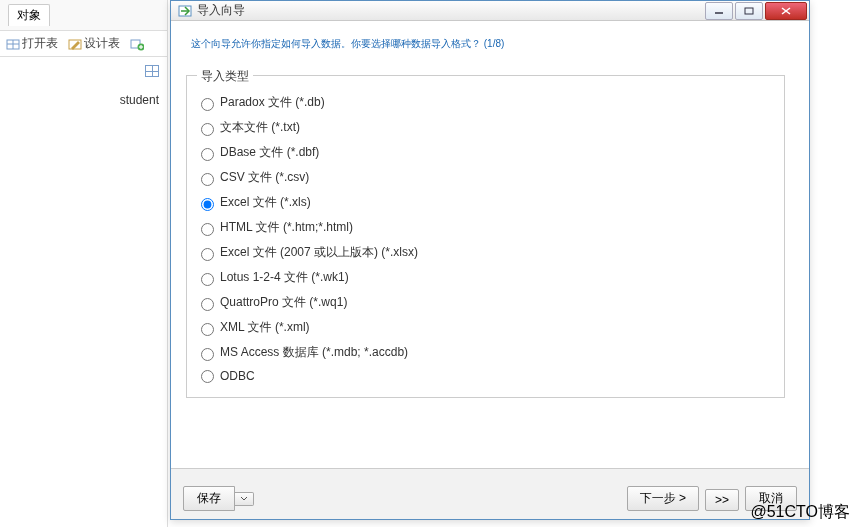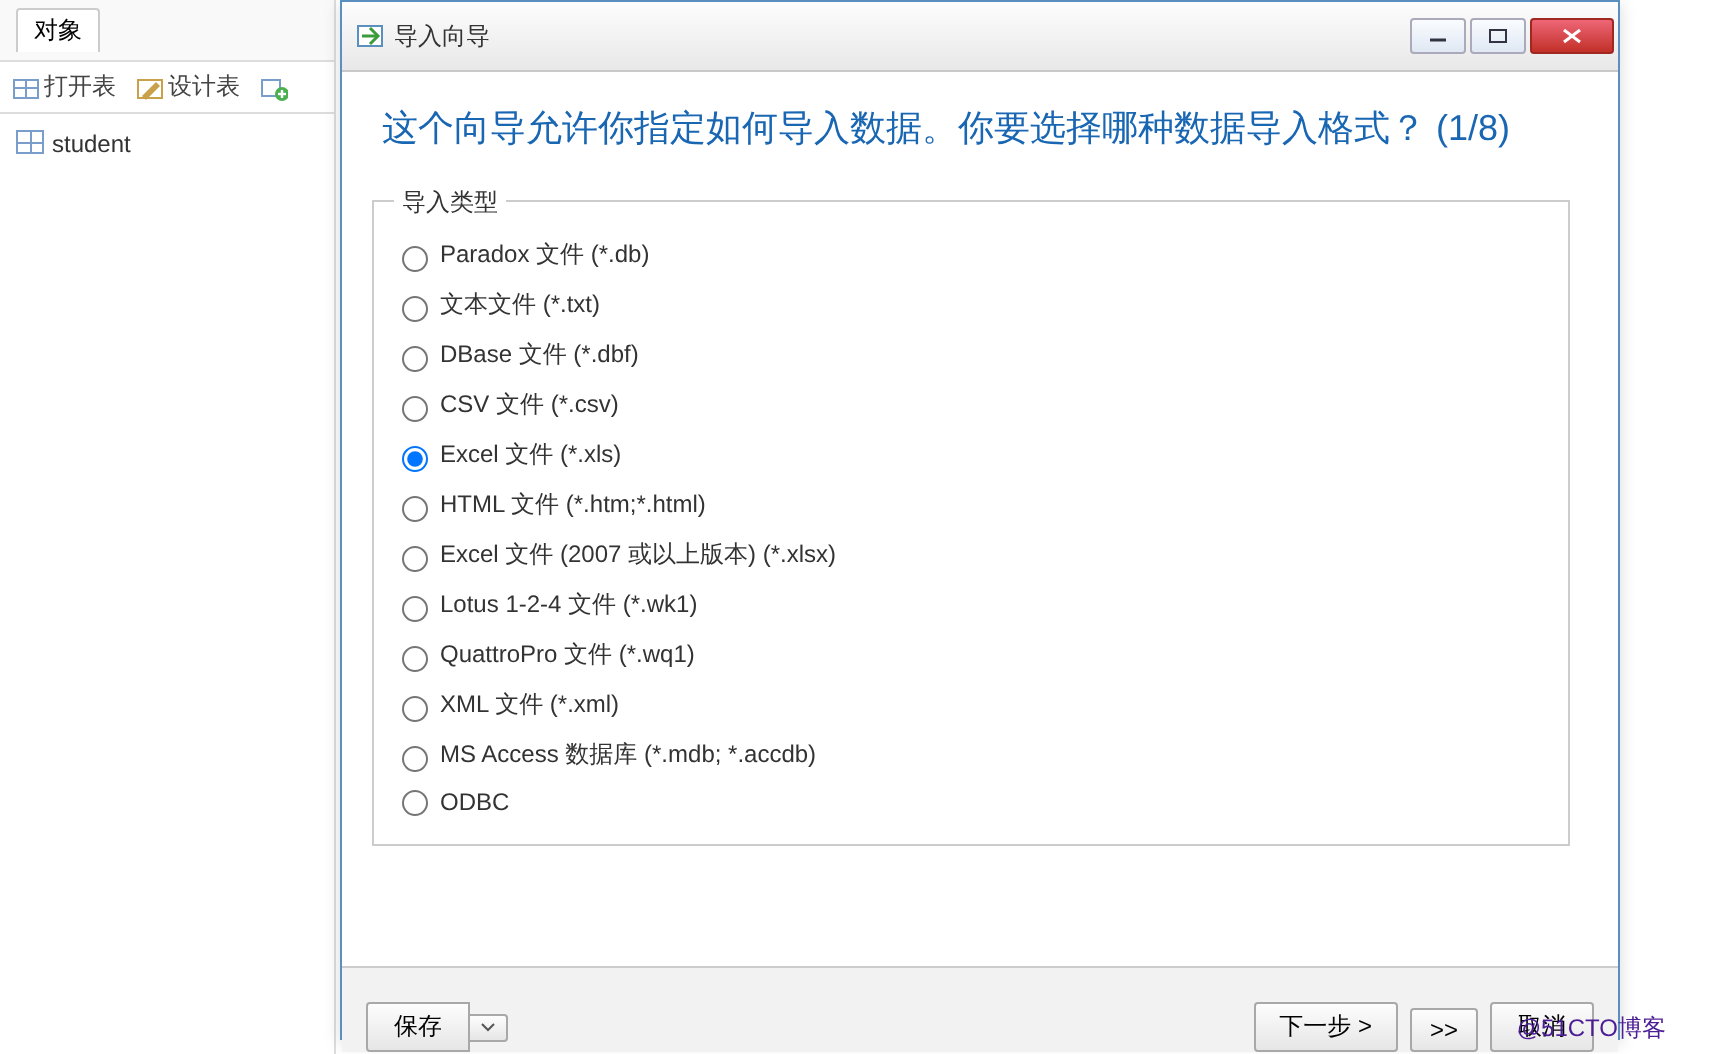--- a/index.html
+++ b/index.html
@@ -46,25 +46,26 @@
   gap: 10px;
   font-size: 12px;
   color: #444;
 }
 .tool-item { display: flex; align-items: center; gap: 2px; cursor: pointer; }
 .sidebar-list {
   padding: 6px 8px;
 }
 .list-item {
   display: flex;
-  align-items: flex-start;
-  gap: 4px;
+  align-items: flex-end;
+  gap: 16px;
   padding: 2px 0;
   cursor: pointer;
   color: #333;
+  flex-direction: column;
 }
 .table-icon {
   width: 14px; height: 12px;
   display: inline-block;
   background: linear-gradient(#fff 50%, #fff 50%);
   border: 1px solid #7a9ecb;
   position: relative;
 }
 .table-icon::before, .table-icon::after {
   content: "";
@@ -79,21 +80,21 @@
   position: absolute;
   left: 170px;
   top: 0;
   width: 640px;
   height: 520px;
   border: 1px solid #5a8fc0;
   background: #f2f2f2;
   box-shadow: 0 2px 8px rgba(0,0,0,0.15);
 }
 .titlebar {
-  height: 35px;
+  height: 20px;
   background: linear-gradient(#fdfdfd, #e8e8e8);
   border-bottom: 1px solid #c9c9c9;
   display: flex;
   align-items: center;
   padding: 0 2px 0 6px;
   font-size: 12px;
   color: #333;
 }
 .titlebar .app-icon {
   width: 16px; height: 16px;
@@ -123,21 +124,21 @@
 }
 .dialog-body {
   background: #fff;
   margin: 0;
   height: calc(100% - 28px - 42px);
   border-bottom: 1px solid #ccc;
 }
 .wizard-head {
   padding: 16px 20px 10px 20px;
   color: #1966b3;
-  font-size: 18px;
+  font-size: 10px;
 }
 .groupbox {
   margin: 14px 24px 0 15px;
   border: 1px solid #ccc;
   padding: 14px 14px 10px 14px;
   position: relative;
 }
 .groupbox-title {
   position: absolute;
   top: -8px;
@@ -188,24 +189,24 @@
   border: 1px solid #a8a8a8;
   border-left: none;
   background: linear-gradient(#fdfdfd,#e6e6e6);
   padding: 3px 5px;
   font-size: 10px;
   border-radius: 0 2px 2px 0;
   cursor: pointer;
 }
 .watermark {
   position: absolute;
-  right: 23px;
+  right: 6px;
   bottom: 4px;
-  color: #4c1d95;
-  font-size: 12px;
+  color: #000000;
+  font-size: 16px;
 }
 svg { display:block; }
 </style>
 </head>
 <body>
 
 <div class="sidebar">
   <div class="sidebar-tab">
     <span class="tabtext">对象</span>
   </div>

